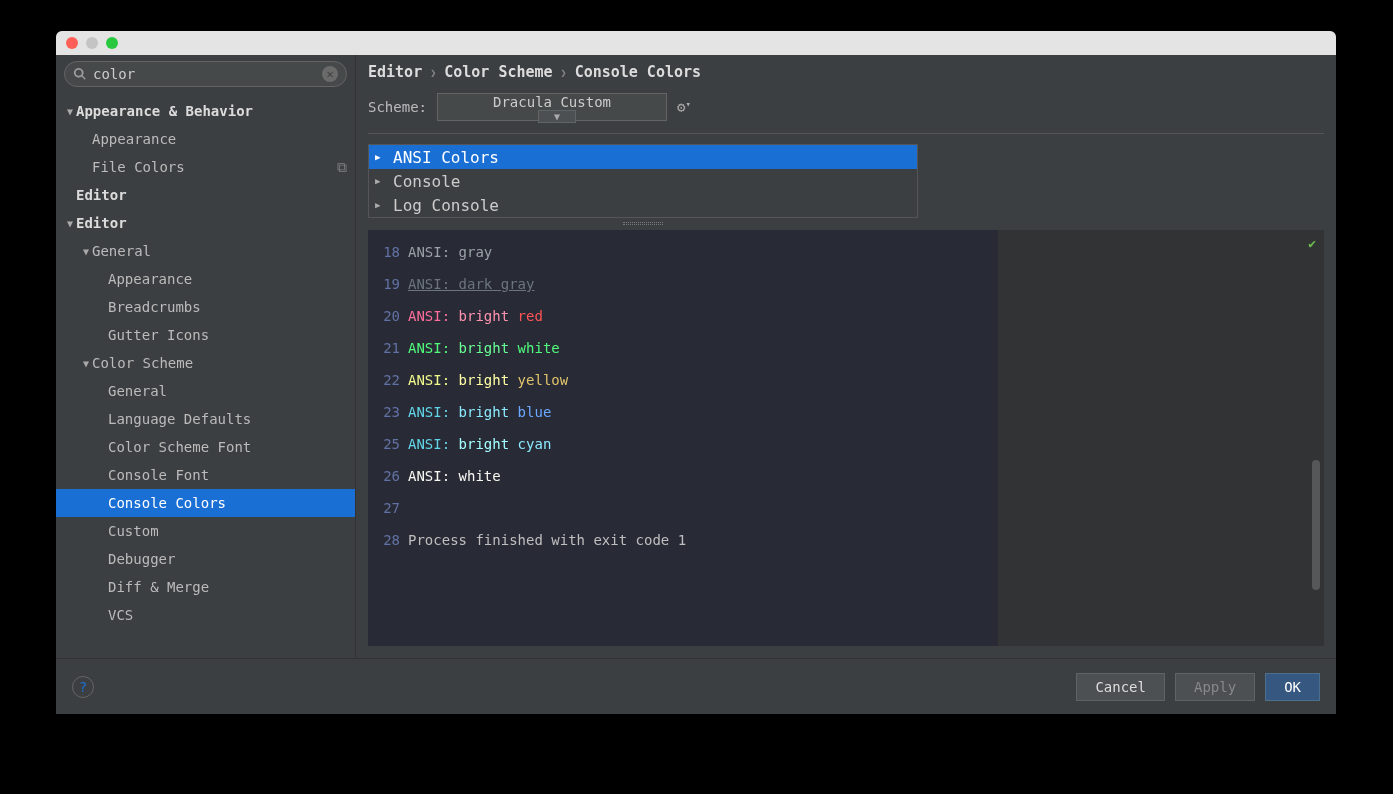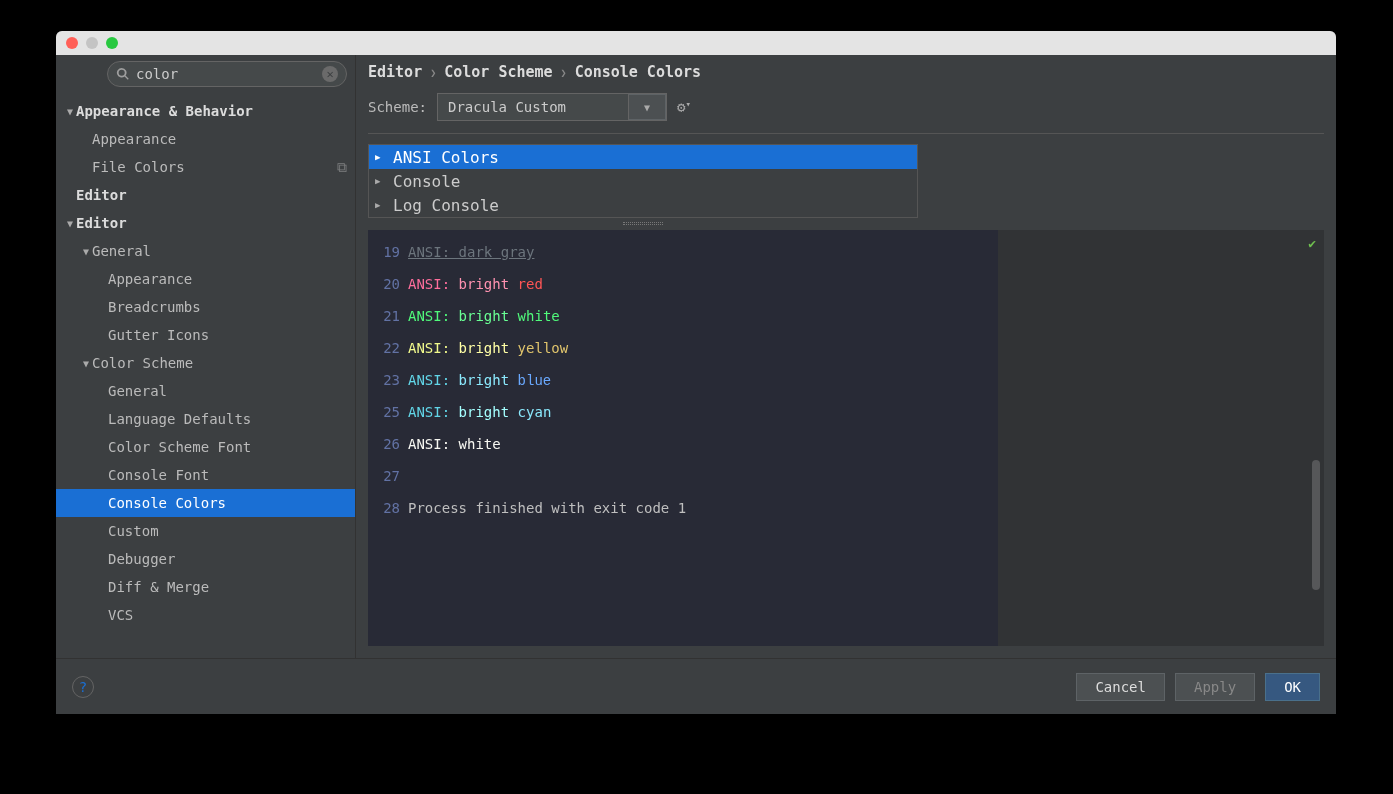--- a/index.html
+++ b/index.html
@@ -21,21 +21,21 @@
 .dot.grey { background:#c4c4c4; }
 .dot.green { background:#28c840; }
 .titlebar .title { position:absolute; left:0; right:0; text-align:center; }
 
 .body { flex:1; display:flex; min-height:0; }
 
 .sidebar {
   width: 300px; background:#3c3f41; border-right:1px solid #323232;
   display:flex; flex-direction:column; color:#bbb; font-size:14px;
 }
-.searchwrap { padding:6px 8px;margin-left:43px; }
+.searchwrap { padding:6px 8px; }
 .search {
   display:flex; align-items:center; background:#45494a; border:1px solid #646464;
   border-radius:14px; height:26px; padding:0 8px; gap:6px;
 }
 .search svg { width:14px; height:14px; fill:#9e9e9e; flex:none; }
 .search input {
   flex:1; background:transparent; border:0; outline:0; color:#ccc; font: inherit;
 }
 .search .clear { width:16px; height:16px; border-radius:50%; background:#6a6a6a;
   color:#3c3f41; display:flex; align-items:center; justify-content:center; font-size:12px; cursor:pointer; }
@@ -51,21 +51,21 @@
 
 .main { flex:1; display:flex; flex-direction:column; background:#3c3f41; min-width:0; }
 
 .breadcrumb { padding:8px 12px; color:#bbb; font-size:15px; display:flex; gap:8px; align-items:center;}
 .breadcrumb .seg.bold { font-weight:bold; color:#dcdcdc; }
 .breadcrumb .chev { font-size:10px; color:#888; }
 
 .schemeRow { display:flex; align-items:center; gap:10px; padding:4px 12px 12px; color:#bbb; font-size:14px;}
 .schemeSelect {
   display:flex; align-items:center; background:#45494a; border:1px solid #646464;
-  height:28px; min-width:230px;
+  height:28px; min-width:230px;flex-direction:column;
 }
 .schemeSelect .val { padding:0 10px; flex:1; color:#ccc;}
 .schemeSelect .btn { width:24px; height:100%; border-left:1px solid #646464;
   display:flex; align-items:center; justify-content:center; color:#aaa; font-size:10px;}
 .gearbtn { color:#aaa; cursor:pointer; font-size:14px; }
 .divider { height:1px; background:#555; margin:0 12px 4px; }
 
 .catBox { margin:6px 12px 0; border:1px solid #555; width:550px; background:#3c3f41;}
 .catRow { display:flex; align-items:center; height:24px; padding:0 6px; gap:8px; color:#ccc; cursor:pointer;}
 .catRow.sel { background:#1a6fd4; color:#fff; }
@@ -238,38 +238,42 @@
           </div>
         </div>
       <div class="gripper">
           <span></span>
         </div>
 
       <div class="previewRegion">
         <div class="preview">
           <div class="previewInner" id="preview">
               <div class="line">
+                <span class="lnum">18</span>
+                <span class="ltxt"><span style="color: rgb(154, 162, 168);">ANSI: gray</span></span>
+              </div>
+              <div class="line">
                 <span class="lnum">19</span>
                 <span class="ltxt"><span style="color: rgb(108, 117, 125); text-decoration: underline;">ANSI: dark gray</span></span>
               </div>
               <div class="line">
                 <span class="lnum">20</span>
                 <span class="ltxt"><span style="color: rgb(255, 110, 156);">ANSI: </span><span style="color: rgb(255, 146, 176);">bright </span><span style="color: rgb(255, 85, 85); text-align: right;">red</span></span>
               </div>
               <div class="line">
                 <span class="lnum">21</span>
                 <span class="ltxt"><span style="color: rgb(80, 250, 123);">ANSI: </span><span style="color: rgb(105, 255, 148);">bright </span><span style="color: rgb(80, 250, 123);">white</span></span>
               </div>
               <div class="line">
                 <span class="lnum">22</span>
                 <span class="ltxt"><span style="color: rgb(241, 250, 140);">ANSI: </span><span style="color: rgb(255, 255, 165);">bright </span><span style="color: rgb(224, 196, 108);">yellow</span></span>
               </div>
               <div class="line">
                 <span class="lnum">23</span>
-                <span class="ltxt"><span style="color: rgb(98, 214, 232);">ANSI: </span><span style="color: rgb(139, 233, 253);">bright </span><span style="color: rgb(106, 169, 255); font-family: Liberation Mono, monospace;">blue</span></span>
+                <span class="ltxt"><span style="color: rgb(98, 214, 232);">ANSI: </span><span style="color: rgb(139, 233, 253);">bright </span><span style="color: rgb(106, 169, 255);">blue</span></span>
               </div>
               <div class="line">
                 <span class="lnum">25</span>
                 <span class="ltxt"><span style="color: rgb(98, 214, 232);">ANSI: </span><span style="color: rgb(164, 255, 255);">bright </span><span style="color: rgb(139, 233, 253);">cyan</span></span>
               </div>
               <div class="line">
                 <span class="lnum">26</span>
                 <span class="ltxt"><span style="color: rgb(248, 248, 242);">ANSI: white</span></span>
               </div>
               <div class="line">

